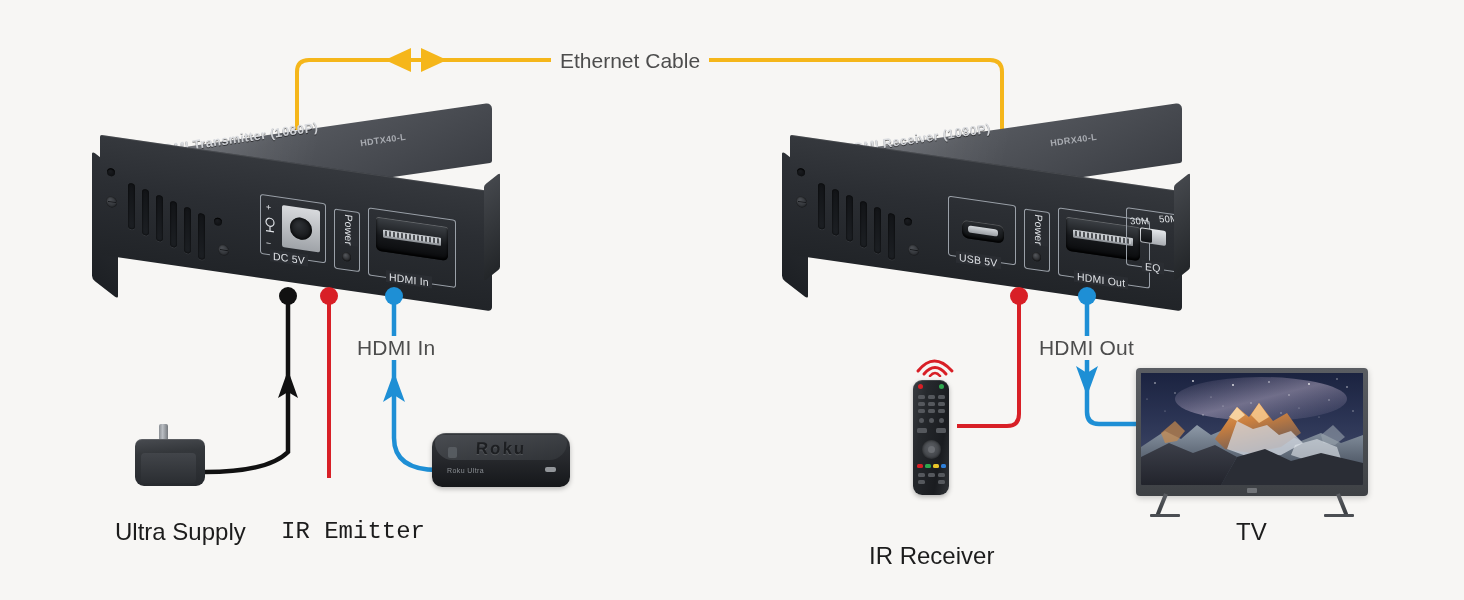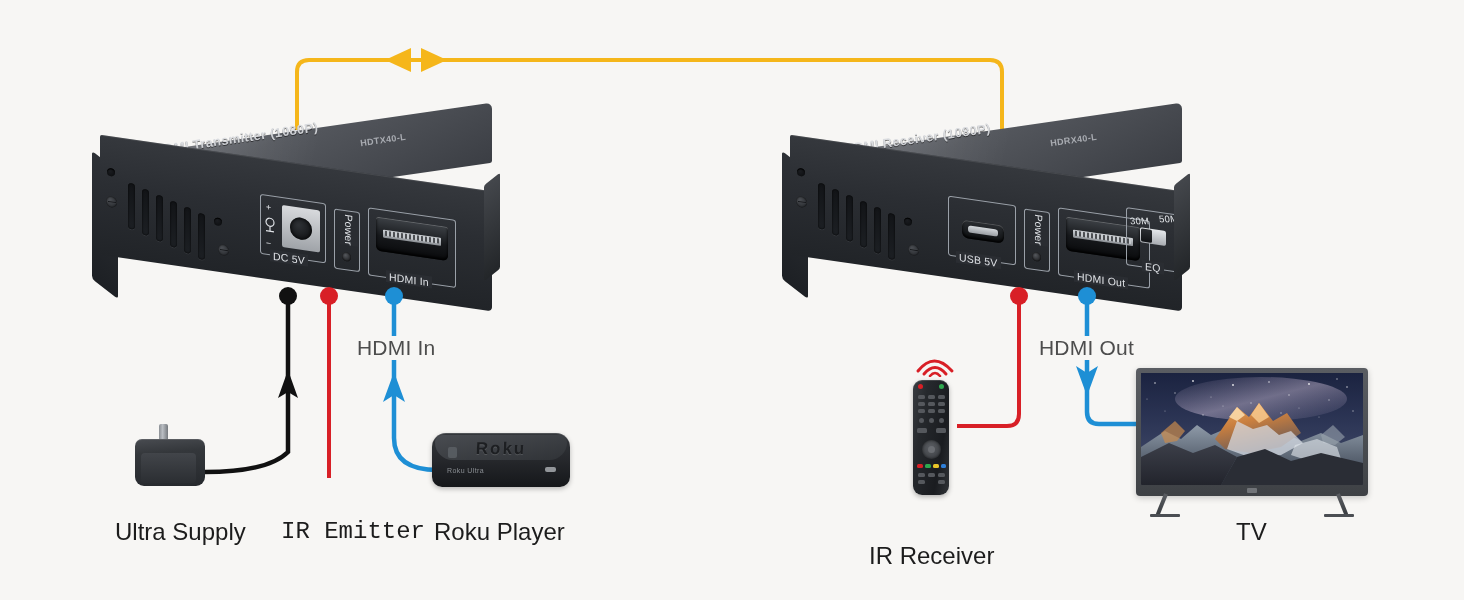--- a/index.html
+++ b/index.html
@@ -336,20 +336,21 @@
 <div id="stage">
 
   <svg class="abs" style="left:0;top:0;" width="1464" height="600">
     <path d="M 297 130 L 297 72 Q 297 60 309 60 L 990 60 Q 1002 60 1002 72 L 1002 132" fill="none" stroke="#f5b61a" stroke-width="4"></path>
 
     <g fill="#f5b61a">
       <path d="M 385 60 L 411 48 L 411 72 Z"></path>
       <path d="M 447 60 L 421 48 L 421 72 Z"></path>
     </g>
   </svg>
+  <div class="eth-label" style="left:551px;top:49px;">Ethernet Cable</div>
 
   <div class="device" style="left:92px;top:125px;">
 
     <div class="dev-left"></div>
 
     <div class="dev-top">
       <div class="dev-top-sheen"></div>
     </div>
 
     <svg class="lid-logo" viewBox="0 0 200 78">
@@ -622,17 +623,16 @@
 
     <div class="tv-leg" style="left:28px;top:126px;width:4px;height:22px;transform:rotate(22deg);transform-origin:top center;"></div>
     <div class="tv-foot" style="left:14px;top:146px;width:30px;"></div>
 
     <div class="tv-leg" style="left:200px;top:126px;width:4px;height:22px;transform:rotate(-22deg);transform-origin:top center;"></div>
     <div class="tv-foot" style="left:188px;top:146px;width:30px;"></div>
   </div>
 
   <div class="caption" style="left:115px;top:518px;">Ultra Supply</div>
   <div class="caption" style="left:281px;top:518px;font-family:Liberation Mono, monospace;">IR Emitter</div>
-  <div class="caption" style="left:434px;top:518px;">Roku Player</div>
   <div class="caption" style="left:869px;top:518px;margin-top:24px;">IR Receiver</div>
   <div class="caption" style="left:1236px;top:518px;">TV</div>
 
 </div>
 
 </body></html>

